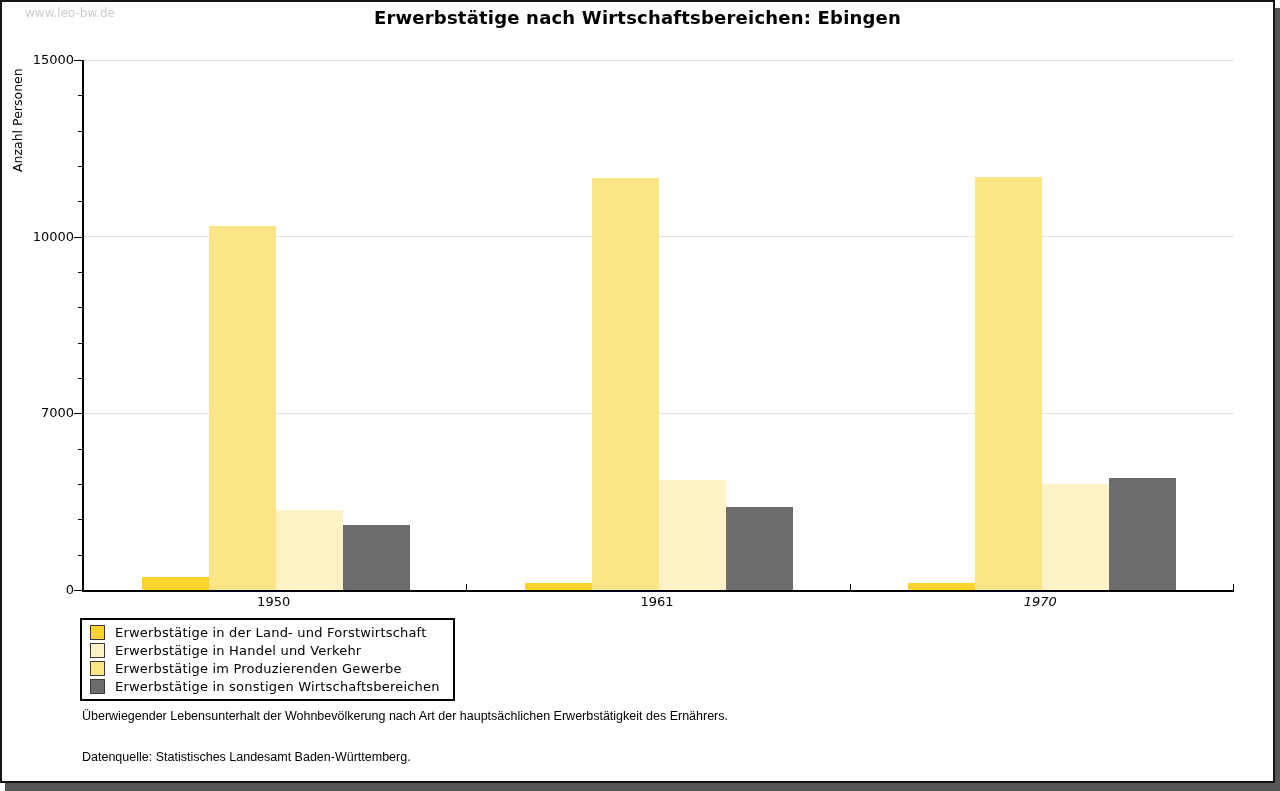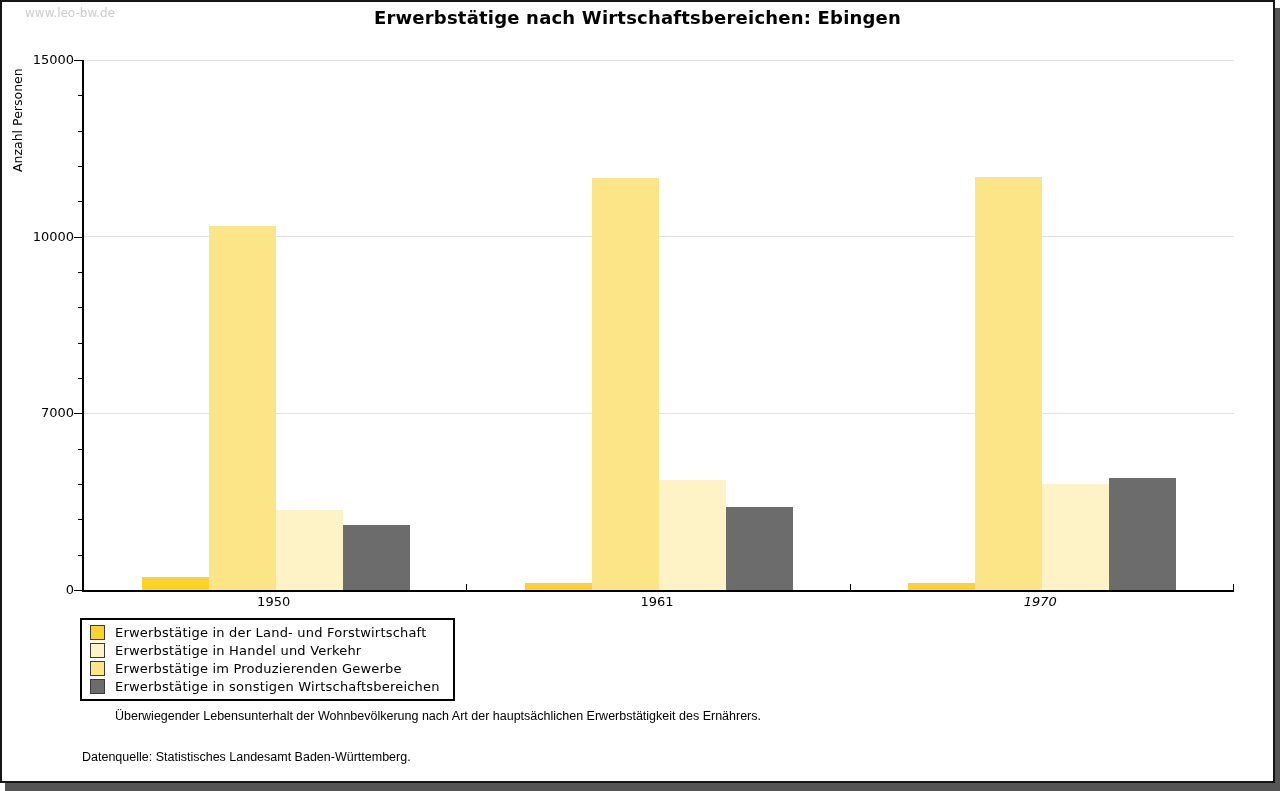--- a/index.html
+++ b/index.html
@@ -26,21 +26,21 @@
   .ytick.minor{left:76px;width:4px;}
   .ylab{position:absolute;left:4px;width:68px;text-align:right;font-size:13px;}
   .xlab{position:absolute;top:592px;width:120px;text-align:center;font-size:13px;}
   #legend{position:absolute;left:78px;top:616px;background:#fff;
     border:2px solid #000;padding:4px 13px 4px 8px;}
   .lrow{display:flex;align-items:center;height:17.8px;}
   .swatch{width:13px;height:13px;border:1px solid #3a3a3a;margin-right:10px;flex:none;}
   .llabel{font-size:13px;letter-spacing:0.2px;white-space:nowrap;}
   .footer{position:absolute;left:80px;font-family:"Liberation Sans", sans-serif;
     font-size:12.5px;line-height:13.5px;white-space:nowrap;}
-  #footer-main{top:708px;margin-left:33px;}
+  #footer-main{top:708px;}
   #footer-source{top:749px;}
 </style>
 </head>
 <body>
 
 <div id="panel">
   <span class="watermark">www.leo-bw.de</span>
   <h1 class="title">Erwerbstätige nach Wirtschaftsbereichen: Ebingen</h1>
   <span class="ylabel">Anzahl Personen</span>
 

